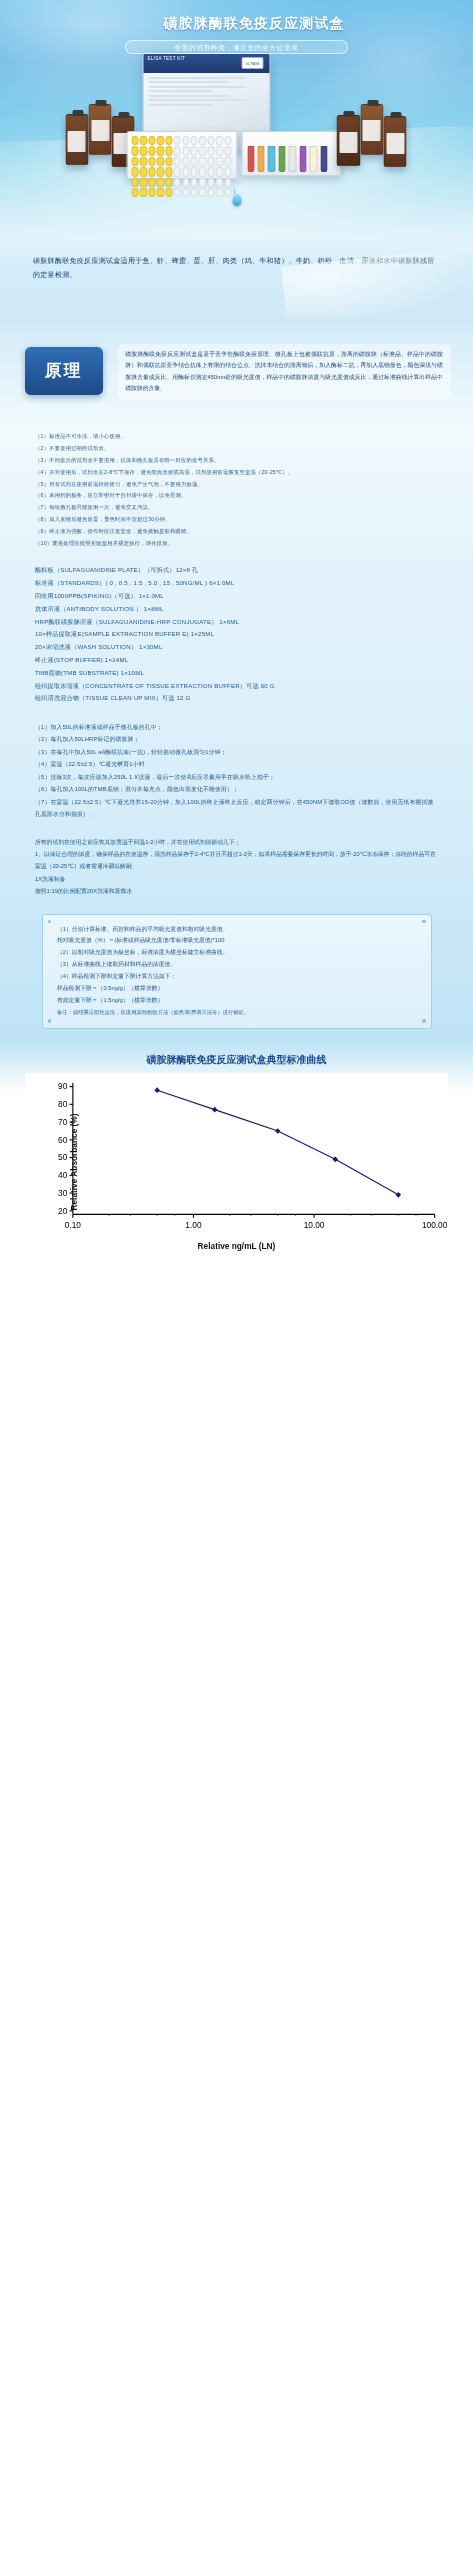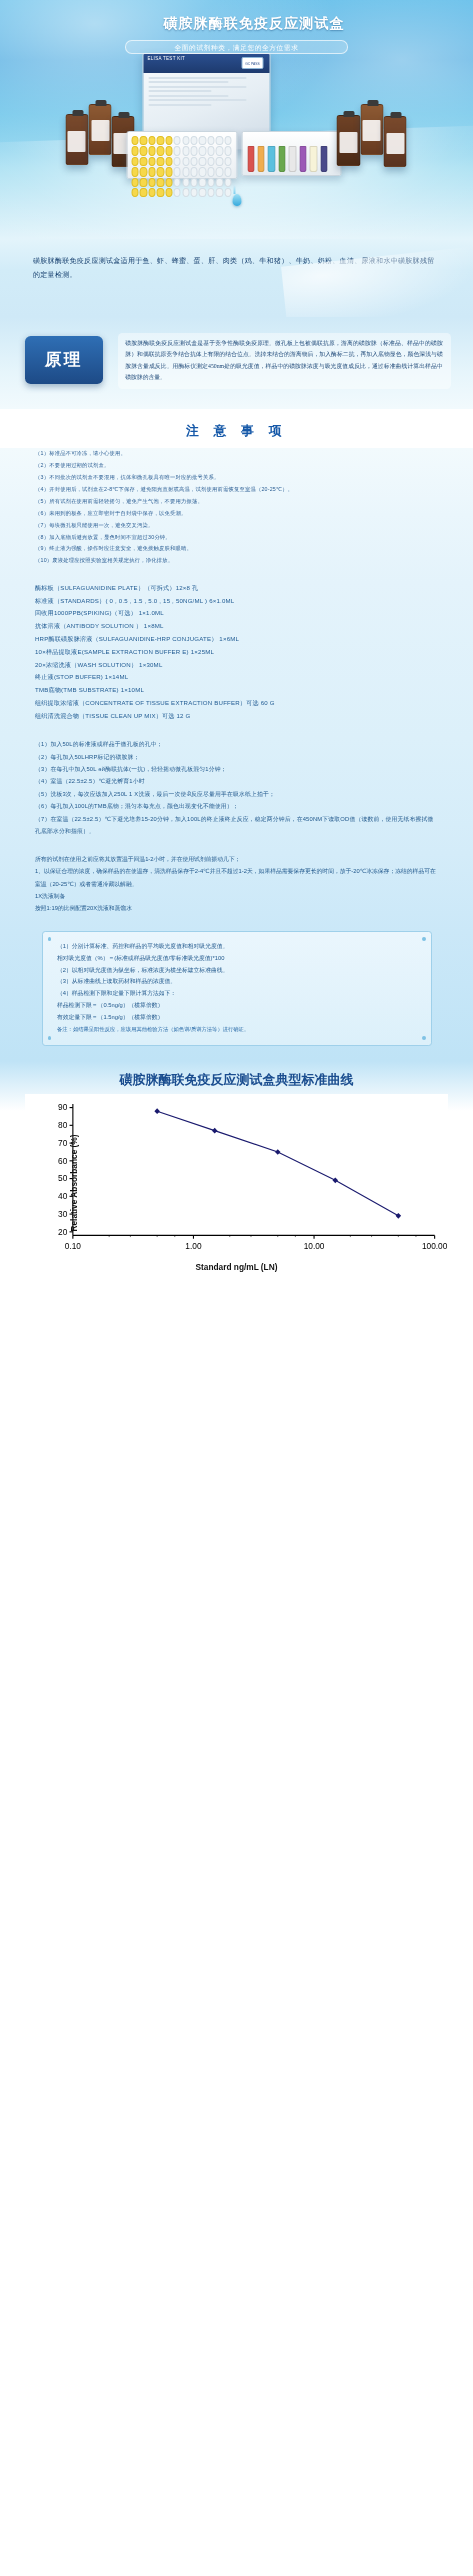--- a/index.html
+++ b/index.html
@@ -156,21 +156,21 @@
     transform: rotate(-6deg);
     pointer-events:none;
   }
 
   
   .principle{
     position:relative;
     padding: 14.5px 0 19px;
     background: linear-gradient(180deg,#cfe9f7 0%, #e6f5fb 60%, #f2fafd 100%);
   }
-  .principle-wrap{ position:relative; width:428px; margin:1px auto;font-family:Liberation Serif, serif; }
+  .principle-wrap{ position:relative; width:428px; margin:12px auto; }
   .principle-badge{
     position:absolute; left:2.2px; top:3.3px;
     width:78px; height:48px; border-radius:5.6px;
     background: linear-gradient(180deg,#2f6fb5,#1d4a86);
     color:#fff; font-size:16.7px; font-weight:bold; letter-spacing:2.2px;
     display:flex; align-items:center; justify-content:center;
     box-shadow: 0 2.8px 6.7px rgba(20,60,110,.35);
   }
   .principle-body{
     margin-left: 95px;
@@ -248,21 +248,21 @@
     text-align:center; font-size:12.2px; font-weight:bold; letter-spacing:4.5px;
     color:#1558a8; padding-bottom:3.3px; position:relative; z-index:2;
   }
 
   
   .chart-sec{
     background: linear-gradient(180deg,#bfe3f6 0%, #ffffff 22%, #ffffff 100%);
     padding: 5.6px 0 14.5px;
   }
   .chart-title{
-    text-align:center; font-size:13px; font-weight:bold; color:#1a4d8f; padding: 4.5px 0 5.6px;
+    text-align:center; font-size:10px; font-weight:bold; color:#1a4d8f; padding: 4.5px 0 5.6px;
   }
   .chart-box{
     width: 423px; margin: 0 auto; position:relative;
     background:#ffffff;
   }
   .chart-svg{ display:block; width:423px; height:167px; }
   .ylabel{
     position:absolute; left:1.1px; top:50%; transform: translateY(-50%) rotate(-90deg);
     transform-origin:center;
     font-size:8.3px; font-weight:bold; color:#111; white-space:nowrap;
@@ -417,21 +417,20 @@
     <div class="ribbon"></div>
   </section>
 
   <section class="principle">
     <div class="principle-wrap">
       <div class="principle-badge">原理</div>
       <div class="principle-body">磺胺脒酶联免疫反应测试盒是基于竞争性酶联免疫原理。微孔板上包被偶联抗原，游离的磺胺脒（标准品、样品中的磺胺脒）和偶联抗原竞争结合抗体上有限的结合位点。洗掉未结合的游离物后，加入酶标二抗，再加入底物显色，颜色深浅与磺胺脒含量成反比。用酶标仪测定450nm处的吸光度值，样品中的磺胺脒浓度与吸光度值成反比，通过标准曲线计算出样品中磺胺脒的含量。</div>
     </div>
   </section>
 
-  <div class="sec-title">注 意 事 项</div>
   <section class="notice">
     <ol>
       <li>（1）标准品不可冷冻，请小心使用。</li>
       <li>（2）不要使用过期的试剂盒。</li>
       <li>（3）不同批次的试剂盒不要混用，抗体和微孔板具有唯一对应的批号关系。</li>
       <li>（4）开封使用后，试剂盒在2-8℃下保存，避免阳光直射或高温，试剂使用前需恢复至室温（20-25℃）。</li>
       <li>（5）所有试剂在使用前需轻轻摇匀，避免产生气泡，不要用力振荡。</li>
       <li>（6）未用到的板条，应立即密封于自封袋中保存，以免受潮。</li>
       <li>（7）每块微孔板只能使用一次，避免交叉污染。</li>
       <li>（8）加入底物后避光放置，显色时间不宜超过30分钟。</li>
@@ -531,18 +530,18 @@
           <line x1="622.7096051892602" y1="254" x2="622.7096051892602" y2="257" stroke="#000" stroke-width="1"></line>
           <line x1="670.7768342728041" y1="254" x2="670.7768342728041" y2="257" stroke="#000" stroke-width="1"></line>
           <line x1="702.4379086697556" y1="254" x2="702.4379086697556" y2="257" stroke="#000" stroke-width="1"></line>
           <polyline points="237.4,30.8 340.8,65.8 454.1,104.1 557.5,155.1 670.8,218.9" fill="none" stroke="#1a1a6e" stroke-width="2"></polyline>
           <polygon points="237.4435009394707,25.756756756756758 242.4435009394707,30.756756756756758 237.4435009394707,35.75675675675676 232.4435009394707,30.756756756756758" fill="#1a1a6e"></polygon>
           <polygon points="340.8197727953976,60.83783783783784 345.8197727953976,65.83783783783784 340.8197727953976,70.83783783783784 335.8197727953976,65.83783783783784" fill="#1a1a6e"></polygon>
           <polygon points="454.1101676061374,99.10810810810811 459.1101676061374,104.10810810810811 454.1101676061374,109.10810810810811 449.1101676061374,104.10810810810811" fill="#1a1a6e"></polygon>
           <polygon points="557.4864394620643,150.13513513513513 562.4864394620643,155.13513513513513 557.4864394620643,160.13513513513513 552.4864394620643,155.13513513513513" fill="#1a1a6e"></polygon>
           <polygon points="670.7768342728041,213.9189189189189 675.7768342728041,218.9189189189189 670.7768342728041,223.9189189189189 665.7768342728041,218.9189189189189" fill="#1a1a6e"></polygon>
         </svg>
-      <div class="xlabel">Standard ng/mL (LN)</div>
+      <div class="xlabel">Relative ng/mL (LN)</div>
     </div>
   </section>
 
 </div>
 
 
 </body></html>

